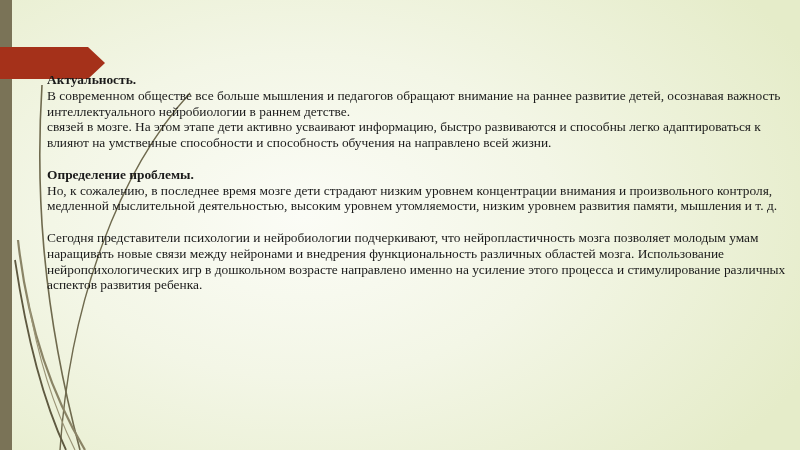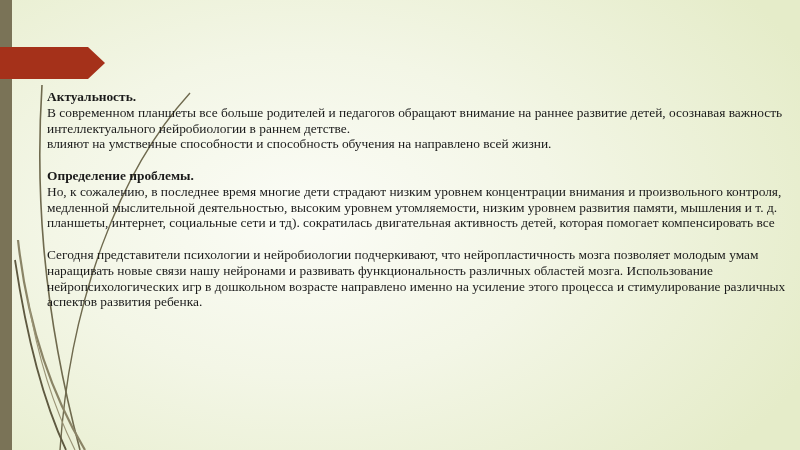--- a/index.html
+++ b/index.html
@@ -11,21 +11,21 @@
   .left-bar {
     position:absolute; left:0; top:0; width:12px; height:450px; background:#7a7357;
   }
   .arrow-tab {
     position:absolute; left:0; top:47px; width:105px; height:32px;
   }
   .decor {
     position:absolute; left:0; top:0; width:800px; height:450px; pointer-events:none;
   }
   .content {
-    position:absolute; left:47px; top:89px; width:740px;
+    position:absolute; left:47px; top:72px; width:740px;
     font-size:13.4px; line-height:15.8px; color:#1a1a1a;
   }
   .content p { margin:0; }
   .content .heading { font-weight:bold; }
   .content .gap { height:15.8px; }
 </style>
 </head>
 <body>
 
 <div class="left-bar"></div>
@@ -37,26 +37,26 @@
 <svg class="decor" viewBox="0 0 800 450">
   <path d="M42,85 C36,180 40,300 80,450" stroke="#6f6a4e" stroke-width="1.6" fill="none"></path>
   <path d="M190,93 C120,170 70,300 60,450" stroke="#6f6a4e" stroke-width="1.4" fill="none"></path>
   <path d="M18,240 C28,330 55,400 85,450" stroke="#8a8466" stroke-width="2.2" fill="none"></path>
   <path d="M28,300 C40,370 60,420 75,450" stroke="#9a9476" stroke-width="1.2" fill="none"></path>
   <path d="M15,260 C30,360 52,420 66,450" stroke="#5e5940" stroke-width="1.8" fill="none"></path>
 </svg>
 
 <div class="content">
   <p class="heading">Актуальность.</p>
-  <p>В современном планшеты все больше родителей и педагогов обращают внимание на раннее развитие детей, осознавая важность</p>
+  <p>В современном обществе все больше мышления и педагогов обращают внимание на раннее развитие детей, осознавая важность</p>
   <p>интеллектуального нейробиологии в раннем детстве.</p>
+  <p>связей в мозге. На этом этапе дети активно усваивают информацию, быстро развиваются и способны легко адаптироваться к</p>
   <p>влияют на умственные способности и способность обучения на направлено всей жизни.</p>
   <div class="gap"></div>
   <p class="heading">Определение проблемы.</p>
-  <p>Но, к сожалению, в последнее время многие дети страдают низким уровнем концентрации внимания  и произвольного контроля,</p>
+  <p>Но, к сожалению, в последнее время мозге дети страдают низким уровнем концентрации внимания  и произвольного контроля,</p>
   <p>медленной мыслительной деятельностью, высоким уровнем утомляемости, низким уровнем развития памяти, мышления  и т. д.</p>
-  <p>планшеты, интернет, социальные сети и тд). сократилась двигательная активность детей, которая помогает компенсировать все</p>
   <div class="gap"></div>
   <p>Сегодня представители психологии и нейробиологии подчеркивают, что нейропластичность мозга позволяет молодым умам</p>
-  <p>наращивать новые связи нашу нейронами и развивать функциональность различных областей мозга. Использование</p>
+  <p>наращивать новые связи между нейронами и внедрения функциональность различных областей мозга. Использование</p>
   <p>нейропсихологических игр в дошкольном возрасте направлено именно на усиление этого процесса и стимулирование различных</p>
   <p>аспектов развития ребенка.</p>
 </div>
 
 </body></html>

